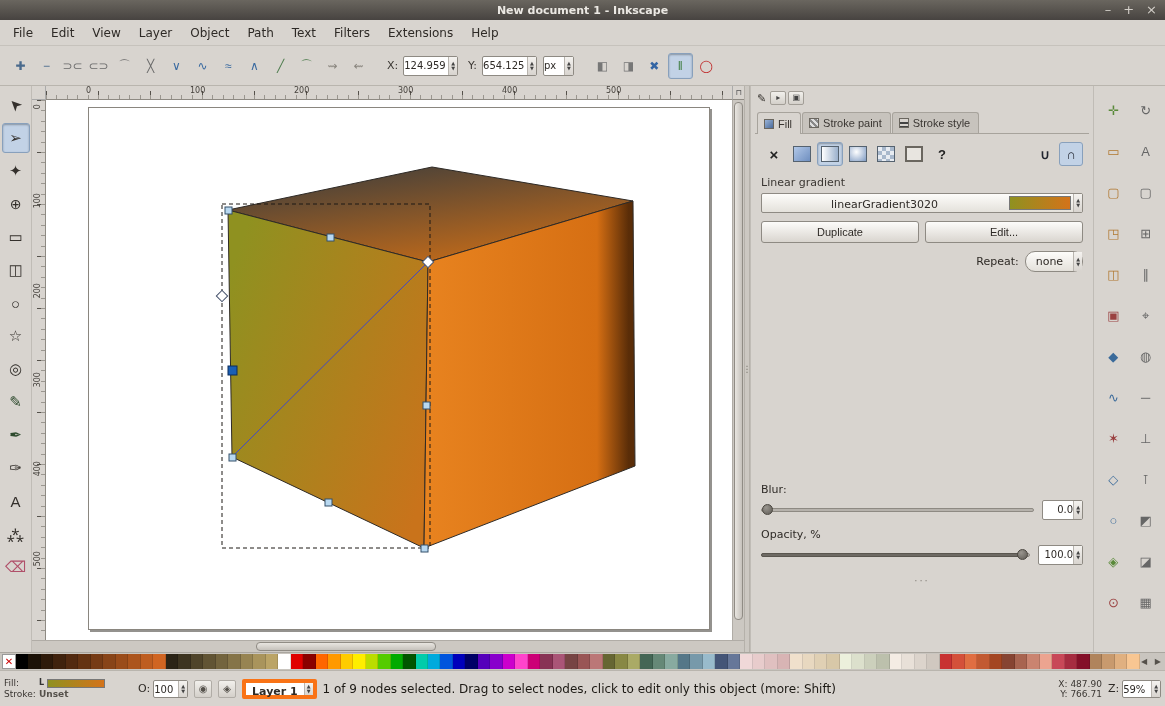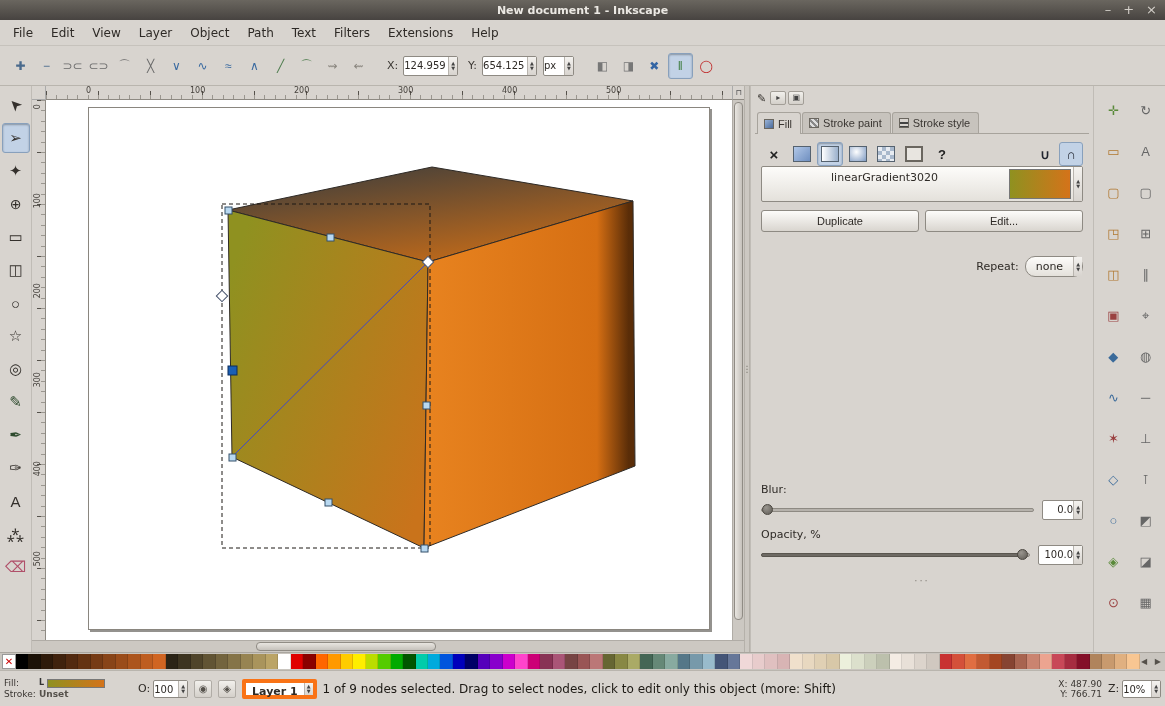--- a/index.html
+++ b/index.html
@@ -90,26 +90,26 @@
   .pbtn[data-name="paint-flat-button"] .pswatchi{background:linear-gradient(135deg,#b2c8e8,#6f8fc0);border:1px solid #55626f}
   .pbtn[data-name="paint-linear-gradient-button"] .pswatchi{background:linear-gradient(to right,#fff,#9ab0cc);border:1px solid #55626f}
   .pbtn[data-name="paint-radial-gradient-button"] .pswatchi{background:radial-gradient(circle at 40% 35%,#fff,#7e9ac2);border:1px solid #55626f}
   .pbtn[data-name="paint-pattern-button"] .pswatchi{background:conic-gradient(#a8b8cc 0 25%,#e8ecf2 0 50%,#a8b8cc 0 75%,#e8ecf2 0);background-size:8px 8px;border:1px solid #55626f}
   .pbtn[data-name="paint-swatch-button"] .pswatchi{background:#e8e5e0;border:2px solid #6a665f}
   .pbtn[data-name="paint-none-button"] .pswatchi{font-size:15px}
   .frules{margin-left:auto;display:flex;gap:2px}
   .frbtn{width:24px;height:24px;border:1px solid transparent;border-radius:3px;background:transparent;font-size:13px;font-weight:bold;color:#20242e;display:flex;align-items:center;justify-content:center}
   .frbtn.active{border-color:#88a0bc;background:#c2d2e6}
   .sectlabel{font-size:11px;color:#3a3632;margin:10px 0 4px 0;flex:0 0 auto}
-  .gradcombo{display:flex;align-items:stretch;height:36px;border:1px solid #8e8a83;border-radius:2px;background:linear-gradient(#fdfcfa,#e4e1db);flex:0 0 auto}
+  .gradcombo{display:flex;align-items:stretch;height:20px;border:1px solid #8e8a83;border-radius:2px;background:linear-gradient(#fdfcfa,#e4e1db);flex:0 0 auto}
   .gradcombo .gname{flex:1;text-align:center;line-height:22px;font-size:11px;color:#2e2a26}
   .gradswatch{width:62px;margin:2px;border:1px solid #777;background:linear-gradient(to right,var(--grad0),var(--grad1))}
   .btnrow{display:flex;gap:6px;margin-top:8px;flex:0 0 auto}
   .gbtn{flex:1;height:22px;border:1px solid #8e8a83;border-radius:3px;background:linear-gradient(#fdfcfa,#d9d5cf);font-size:11px;color:#2e2a26}
-  .repeatrow{display:flex;justify-content:flex-end;align-items:center;gap:6px;margin-top:24px;flex:0 0 auto}
+  .repeatrow{display:flex;justify-content:flex-end;align-items:center;gap:6px;margin-top:8px;flex:0 0 auto}
   .combo{display:flex;align-items:stretch;height:21px;border:1px solid #8e8a83;border-radius:10px;background:linear-gradient(#fdfcfa,#e4e1db)}
   .combo .val{padding:0 10px;line-height:19px;font-size:11px}
   .blurblock{margin-top:auto;flex:0 0 auto}
   .sliderrow{display:flex;align-items:center;gap:8px;margin:4px 0 8px 0}
   .slider{flex:1;position:relative;height:14px}
   .slider .track{position:absolute;left:0;right:0;top:5px;height:4px;background:#b6b2ac;border:1px solid #8e8a83;border-radius:2px}
   .slider .fillpart{position:absolute;left:0;top:5px;height:4px;background:#6e6a64;border:1px solid #5a564f;border-radius:2px}
   .slider .handle{position:absolute;top:1px;width:11px;height:11px;border-radius:50%;background:radial-gradient(circle at 35% 30%,#989citten,#6e6a64);background:radial-gradient(circle at 35% 30%,#9a968f,#5f5b55);border:1px solid #4a463f}
   .opacityblock{flex:0 0 auto}
   .grip{text-align:center;color:#8a867f;font-size:10px;letter-spacing:2px;padding:2px 0 66px 0;flex:0 0 auto}
@@ -444,20 +444,21 @@
           <span class="frules" data-name="fill-rule-buttons">
 
           <button class="frbtn" data-name="fill-rule-evenodd-button">
                 <span data-name="fill-rule-icon">∪</span>
               </button>
               <button class="frbtn active" data-name="fill-rule-nonzero-button">
                 <span data-name="fill-rule-icon">∩</span>
               </button>
             </span>
         </div>
+        <div class="sectlabel" data-name="paint-mode-title">Linear gradient</div>
         <div class="gradcombo" data-name="gradient-select">
           <span class="gname" data-name="gradient-name">linearGradient3020</span>
           <span class="gradswatch" data-name="gradient-preview"></span>
           <span class="stepper" data-name="gradient-select-stepper">
               <span>▲</span>
               <span>▼</span>
             </span>
         </div>
         <div class="btnrow">
           <button class="gbtn" data-name="duplicate-gradient-button">Duplicate</button>
@@ -729,21 +730,21 @@
     <div class="statusmsg" data-name="status-message">
       <b>1 of 9 nodes selected.</b><span> Drag to select nodes, click to edit only this object (more: Shift)</span>
     </div>
     <div class="coords">
       <span data-name="pointer-x-coordinate">X: 487.90</span>
       <span data-name="pointer-y-coordinate">Y: 766.71</span>
     </div>
     <div class="zoomblock">
       <span data-name="zoom-label">Z:</span>
       <span class="spinbox" data-name="zoom-input" style="height:18px">
-        <span class="val">10%</span>
+        <span class="val">59%</span>
         <span class="stepper" data-name="zoom-stepper">
             <span>▲</span>
             <span>▼</span>
           </span>
       </span>
     </div>
   </div>
 </div>
 
 </body></html>

